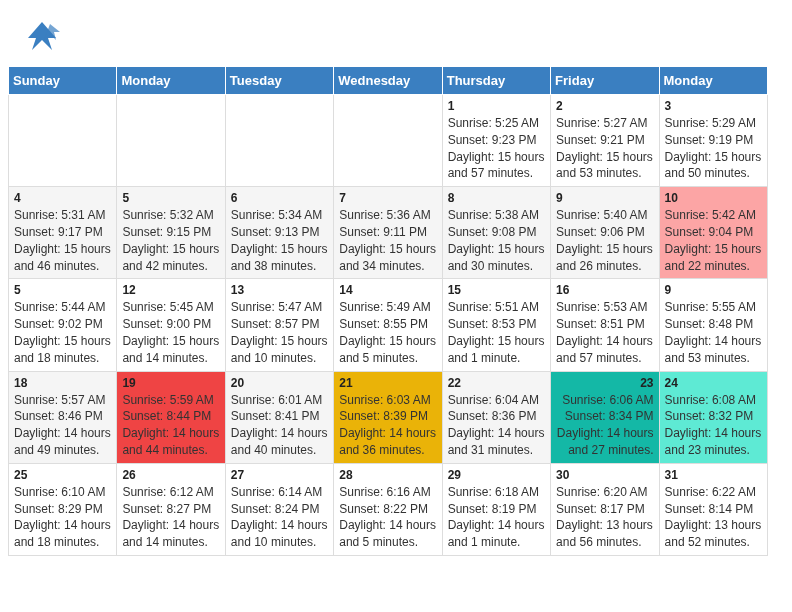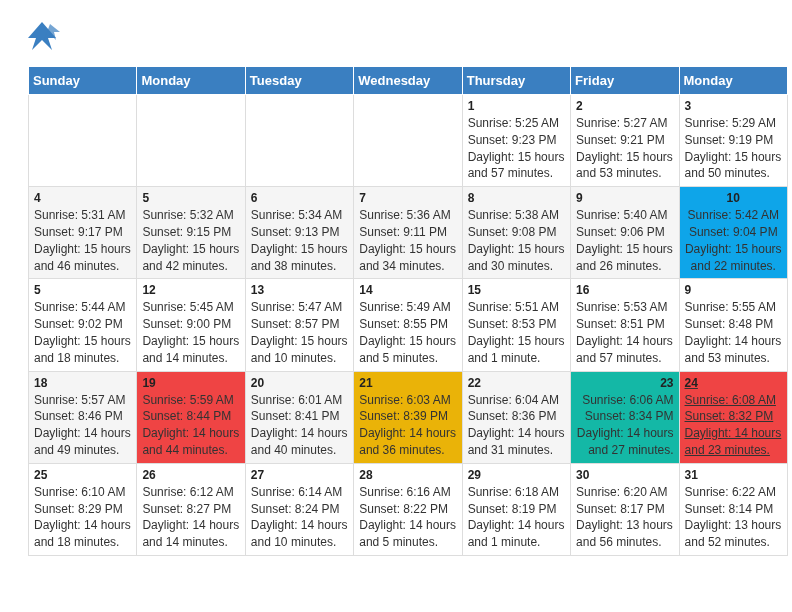--- a/index.html
+++ b/index.html
@@ -39,21 +39,21 @@
     }
     .title-location {
       font-size: 15px;
       color: #444;
       margin-top: 2px;
     }
     .calendar-table {
       width: 100%;
       border-collapse: collapse;
       padding: 0 8px;
-      margin: 0 20px;
+      margin: 0 0;
       width: calc(100% - 16px);
     }
     .calendar-wrapper {
       padding: 0 8px 12px 8px;
     }
     .calendar-table th {
       background-color: #3a7fc1;
       color: #fff;
       font-size: 13px;
       font-weight: bold;
@@ -175,21 +175,21 @@
             <div class="day-info">Sunrise: 5:36 AM<br>Sunset: 9:11 PM<br>Daylight: 15 hours<br>and 34 minutes.</div>
           </td>
           <td style="background: rgb(245, 245, 245);">
             <span class="day-number">8</span>
             <div class="day-info">Sunrise: 5:38 AM<br>Sunset: 9:08 PM<br>Daylight: 15 hours<br>and 30 minutes.</div>
           </td>
           <td style="background: rgb(245, 245, 245);">
             <span class="day-number">9</span>
             <div class="day-info">Sunrise: 5:40 AM<br>Sunset: 9:06 PM<br>Daylight: 15 hours<br>and 26 minutes.</div>
           </td>
-          <td style="background: #0ea5e9; text-align: center;">
+          <td style="background: #fca5a5;">
             <span class="day-number">10</span>
             <div class="day-info">Sunrise: 5:42 AM<br>Sunset: 9:04 PM<br>Daylight: 15 hours<br>and 22 minutes.</div>
           </td>
         </tr>
         <tr>
           <td>
             <span class="day-number">5</span>
             <div class="day-info">Sunrise: 5:44 AM<br>Sunset: 9:02 PM<br>Daylight: 15 hours<br>and 18 minutes.</div>
           </td>
           <td>
@@ -235,21 +235,21 @@
             <div class="day-info">Sunrise: 6:03 AM<br>Sunset: 8:39 PM<br>Daylight: 14 hours<br>and 36 minutes.</div>
           </td>
           <td style="background: rgb(245, 245, 245);">
             <span class="day-number">22</span>
             <div class="day-info">Sunrise: 6:04 AM<br>Sunset: 8:36 PM<br>Daylight: 14 hours<br>and 31 minutes.</div>
           </td>
           <td style="background: #14b8a6; text-align: right;">
             <span class="day-number">23</span>
             <div class="day-info">Sunrise: 6:06 AM<br>Sunset: 8:34 PM<br>Daylight: 14 hours<br>and 27 minutes.</div>
           </td>
-          <td style="background: #ef4444; text-decoration: underline;">
+          <td style="background: #5eead4;">
             <span class="day-number">24</span>
             <div class="day-info">Sunrise: 6:08 AM<br>Sunset: 8:32 PM<br>Daylight: 14 hours<br>and 23 minutes.</div>
           </td>
         </tr>
         <tr>
           <td>
             <span class="day-number">25</span>
             <div class="day-info">Sunrise: 6:10 AM<br>Sunset: 8:29 PM<br>Daylight: 14 hours<br>and 18 minutes.</div>
           </td>
           <td>

